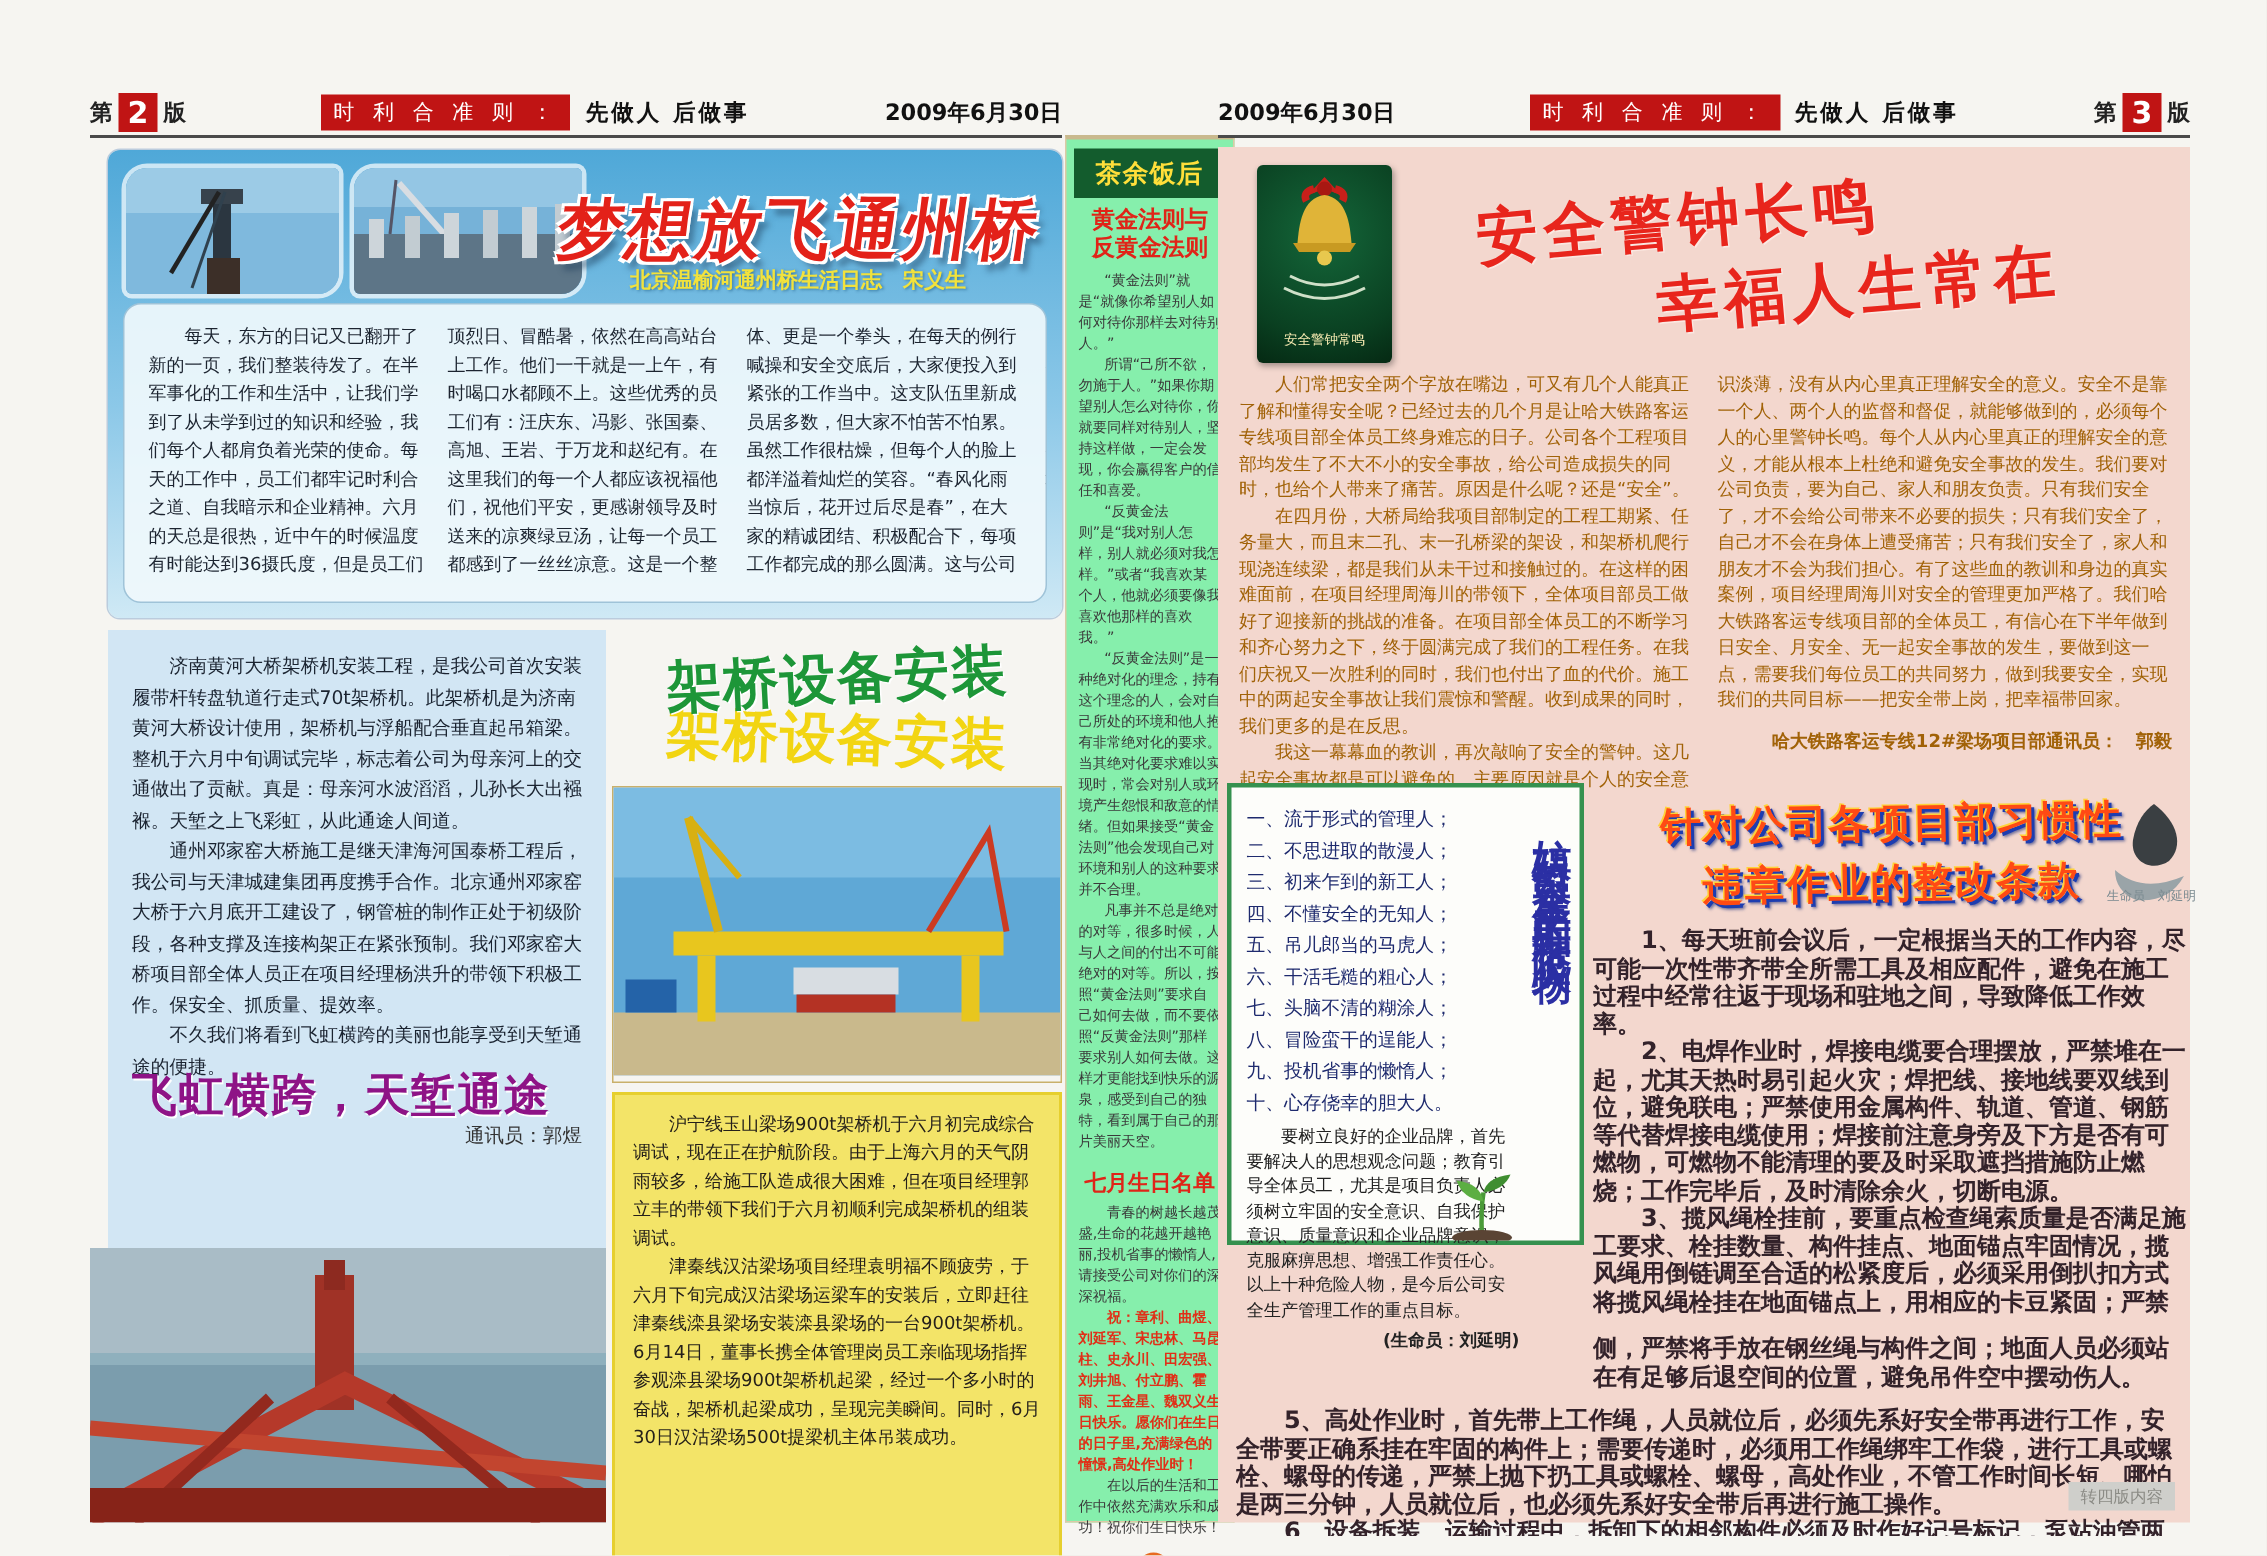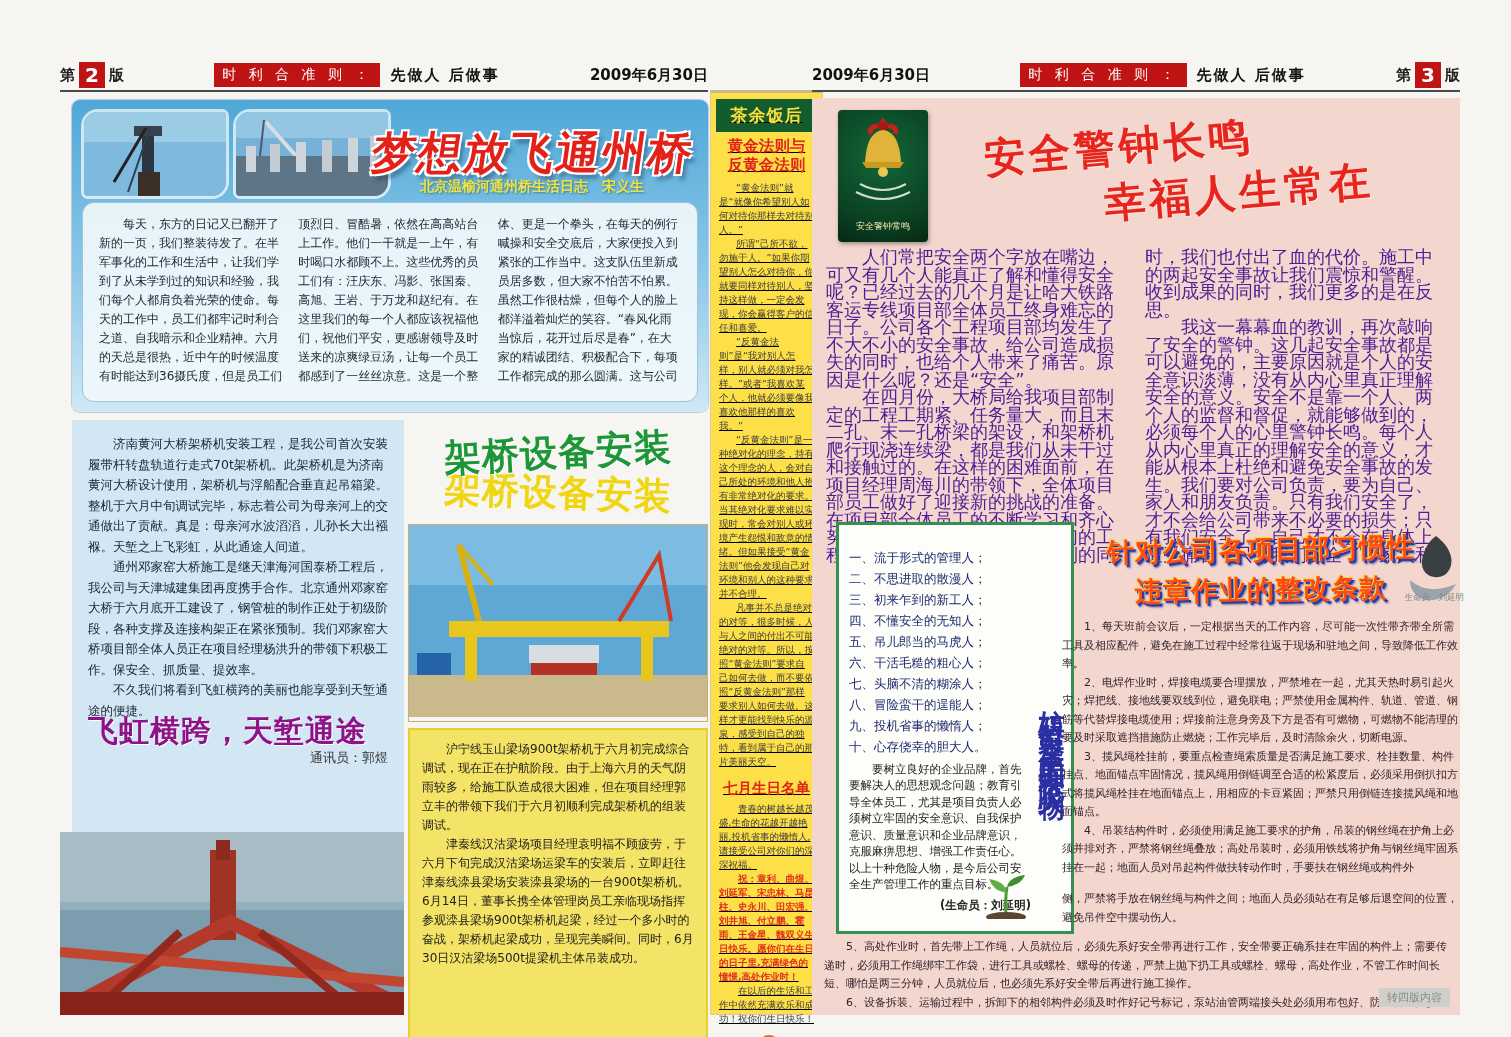--- a/index.html
+++ b/index.html
@@ -33,46 +33,46 @@
   .byline-r { text-align:right; font-size:13px; color:#333; }
 
   
   .ghost-wrap { position:relative; height:104px; }
   .ghost-wrap span { position:absolute; left:0; width:100%; text-align:center; font-size:37px; font-weight:900; letter-spacing:1px; white-space:nowrap; }
   .ghost-green { top:8px; color:#1d9638; transform:rotate(-3deg); z-index:2; text-shadow:1px 1px 0 #fff; }
   .ghost-yellow { top:48px; color:#f2d512; transform:rotate(2deg); z-index:1; }
   .yellow-box { background:#f3e468; border:2px solid #e6cf2e; padding:10px 12px; font-size:12px; line-height:19px; color:#25201a; overflow:hidden; }
 
   
-  .mid { background:#fde047; border:1px solid #dcc9a6; border-top:3px solid #c9b98e; padding:6px 5px;text-decoration:underline; }
+  .mid { background:#86efac; border:1px solid #dcc9a6; border-top:3px solid #c9b98e; padding:6px 5px; }
   .tea-box { background:#135c2d; color:#ffdf3a; font-size:17px; font-weight:900; text-align:center; padding:5px 0; letter-spacing:1px; }
   .gold-title { color:#e02418; font-weight:900; font-size:15.5px; line-height:19px; text-align:center; margin-top:5px; }
   .mid-text { margin-top:6px; font-size:9.5px; line-height:14px; color:#3a3a3a; padding:0 3px; }
   .mid-text .p { text-indent:1.8em; }
   .bday-title { color:#e02418; font-weight:900; font-size:14.5px; text-align:center; margin-top:10px; }
   .bday-text { margin-top:4px; font-size:9.5px; line-height:14px; color:#3a3a3a; padding:0 3px; }
   .red-names { color:#e03018; font-weight:bold; }
 
   
   .pink { background:#f3d7ce; }
   .bell-logo { background:radial-gradient(circle at 50% 35%, #14673a 0%, #0a4021 70%, #052913 100%); border-radius:4px; text-align:center; box-shadow:1px 2px 4px rgba(0,0,0,.35); }
   .bell-cap { color:#f5e9b0; font-size:9px; margin-top:2px; }
   .safety-title { transform:rotate(-5deg); }
   .safety-title div { font-size:41px; font-weight:900; color:#e8251c; letter-spacing:4px; white-space:nowrap; text-shadow:1px 1px 0 #fbe8e2; }
-  .safety-cols { column-count:2; column-gap:16px; font-size:18px; line-height:17.5px; color:#4c1d95; overflow:hidden; }
+  .safety-cols { column-count:2; column-gap:16px; font-size:12px; line-height:17.5px; color:#a16207; overflow:hidden; }
   .sig { text-align:right; text-indent:0; font-weight:bold; }
 
   .danger-box { background:#fdfdfa; border:3px solid #35914f; display:flex; }
   .danger-list { font-size:12.5px; line-height:21px; color:#1e2a6e; font-weight:500; list-style:none; }
   .danger-para { font-size:11.5px; line-height:16.5px; color:#222; margin-top:4px; }
   .vtitle { writing-mode:vertical-rl; font-size:26px; font-weight:900; color:#2b2fa4; letter-spacing:6px; line-height:34px; }
 
   .rect-title { text-align:center; font-size:27px; font-weight:900; line-height:40px; color:#ff4a14; letter-spacing:1px; white-space:nowrap;
       text-shadow:-1px -1px 0 #ffd23a, 2px 2px 0 #1d3db0, 3px 3px 2px rgba(20,40,120,.6); transform:rotate(-1deg); }
-  .rect-items { font-size:11px; line-height:18.5px; color:#33222a; overflow:hidden; }
+  .rect-items { font-size:16px; line-height:18.5px; color:#33222a; overflow:hidden;font-weight:bold; }
   .icon-cap { font-size:8.5px; color:#7a8a90; }
   .next-note { background:#cfcfcb; color:#8b8b85; font-size:11px; padding:2px 8px; }
 </style>
 </head>
 <body>
 
 <div class="canvas">
 
   <div class="abs" style="left:60px; top:60px; width:648px; height:955px;">
 
@@ -242,21 +242,21 @@
         <div style="margin-left:140px;">幸福人生常在</div>
       </div>
 
       <div class="abs safety-cols" style="left:14px; top:150px; width:622px; height:330px;">
         <p class="p">人们常把安全两个字放在嘴边，可又有几个人能真正了解和懂得安全呢？已经过去的几个月是让哈大铁路客运专线项目部全体员工终身难忘的日子。公司各个工程项目部均发生了不大不小的安全事故，给公司造成损失的同时，也给个人带来了痛苦。原因是什么呢？还是“安全”。</p>
         <p class="p">在四月份，大桥局给我项目部制定的工程工期紧、任务量大，而且末二孔、末一孔桥梁的架设，和架桥机爬行现浇连续梁，都是我们从未干过和接触过的。在这样的困难面前，在项目经理周海川的带领下，全体项目部员工做好了迎接新的挑战的准备。在项目部全体员工的不断学习和齐心努力之下，终于圆满完成了我们的工程任务。在我们庆祝又一次胜利的同时，我们也付出了血的代价。施工中的两起安全事故让我们震惊和警醒。收到成果的同时，我们更多的是在反思。</p>
         <p class="p">我这一幕幕血的教训，再次敲响了安全的警钟。这几起安全事故都是可以避免的，主要原因就是个人的安全意识淡薄，没有从内心里真正理解安全的意义。安全不是靠一个人、两个人的监督和督促，就能够做到的，必须每个人的心里警钟长鸣。每个人从内心里真正的理解安全的意义，才能从根本上杜绝和避免安全事故的发生。我们要对公司负责，要为自己、家人和朋友负责。只有我们安全了，才不会给公司带来不必要的损失；只有我们安全了，自己才不会在身体上遭受痛苦；只有我们安全了，家人和朋友才不会为我们担心。有了这些血的教训和身边的真实案例，项目经理周海川对安全的管理更加严格了。我们哈大铁路客运专线项目部的全体员工，有信心在下半年做到日安全、月安全、无一起安全事故的发生，要做到这一点，需要我们每位员工的共同努力，做到我要安全，实现我们的共同目标——把安全带上岗，把幸福带回家。</p>
         <p class="p sig" style="margin-top:10px;">哈大铁路客运专线12#梁场项目部通讯员：　郭毅</p>
       </div>
 
-      <div class="abs danger-box" style="left:24px; top:424px; width:238px; height:412px;align-items:center;">
+      <div class="abs danger-box" style="left:6px; top:424px; width:238px; height:308px;">
         <div style="flex:1; padding:10px 4px 6px 10px; position:relative;">
           <ul class="danger-list">
             <li>一、流于形式的管理人；</li>
             <li>二、不思进取的散漫人；</li>
             <li>三、初来乍到的新工人；</li>
             <li>四、不懂安全的无知人；</li>
             <li>五、吊儿郎当的马虎人；</li>
             <li>六、干活毛糙的粗心人；</li>
             <li>七、头脑不清的糊涂人；</li>
             <li>八、冒险蛮干的逞能人；</li>

